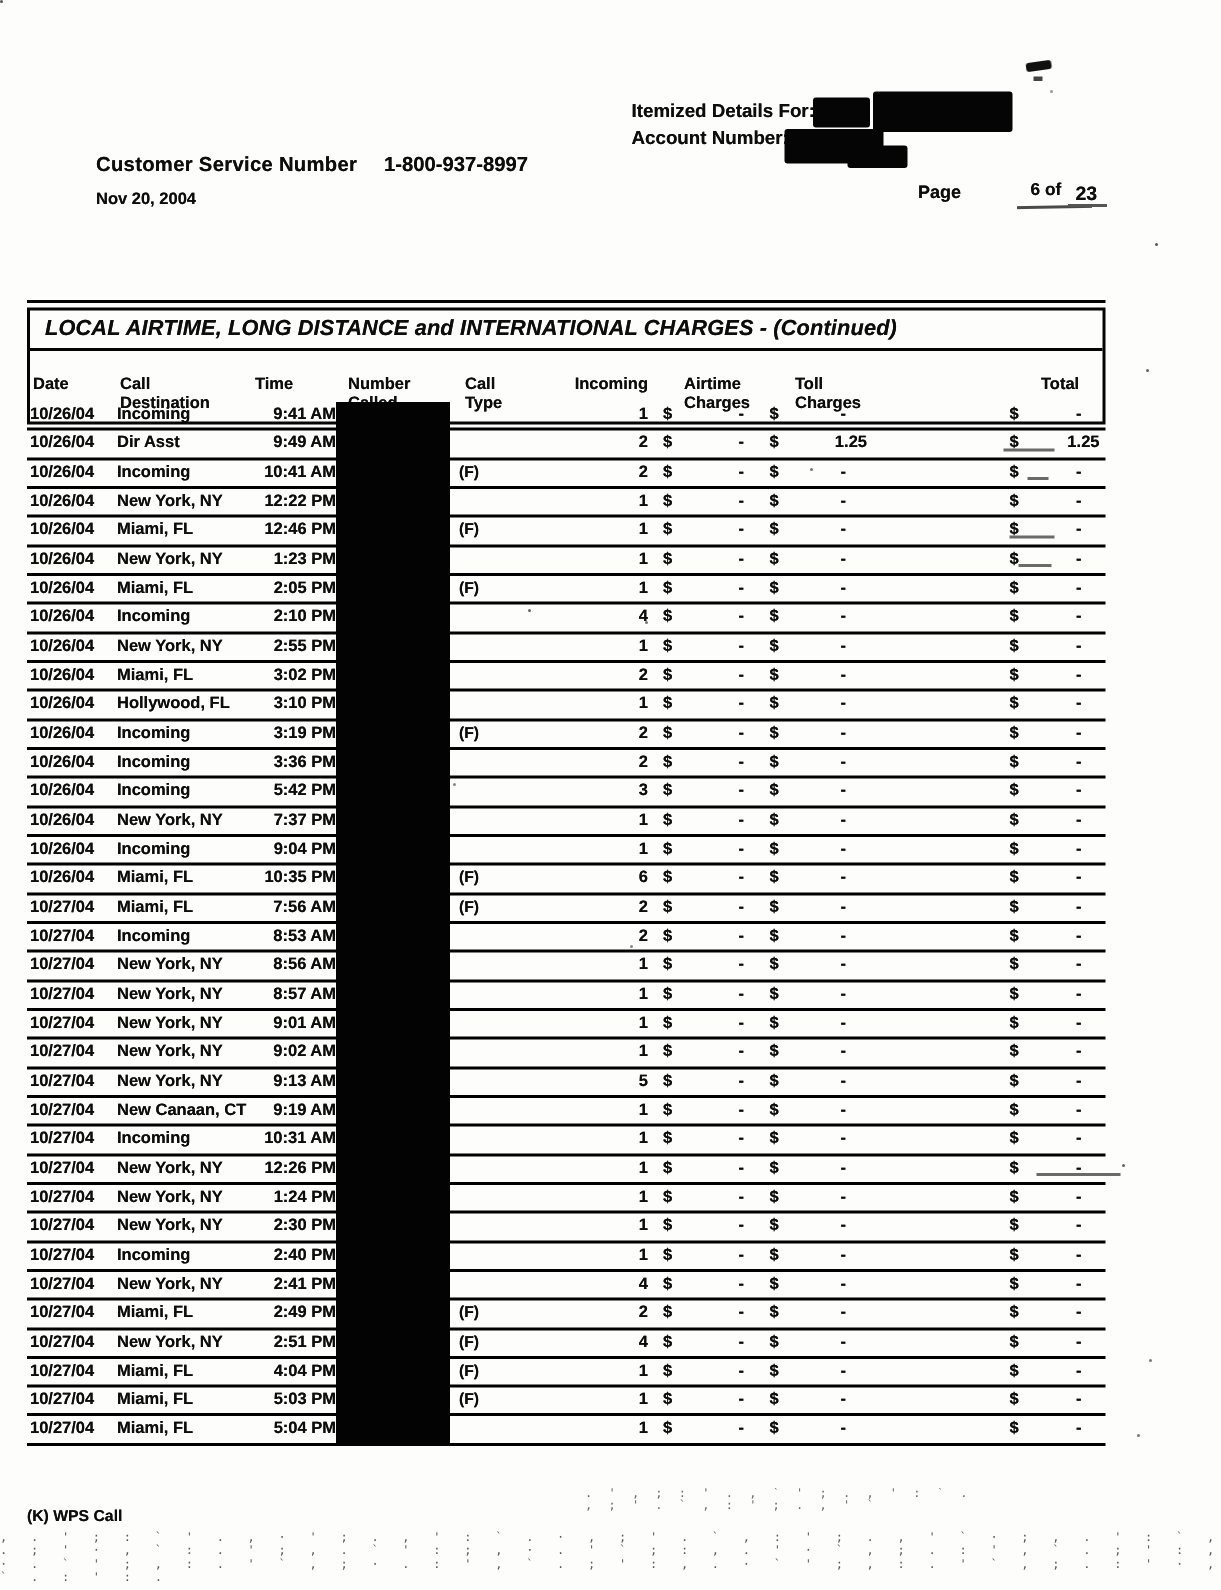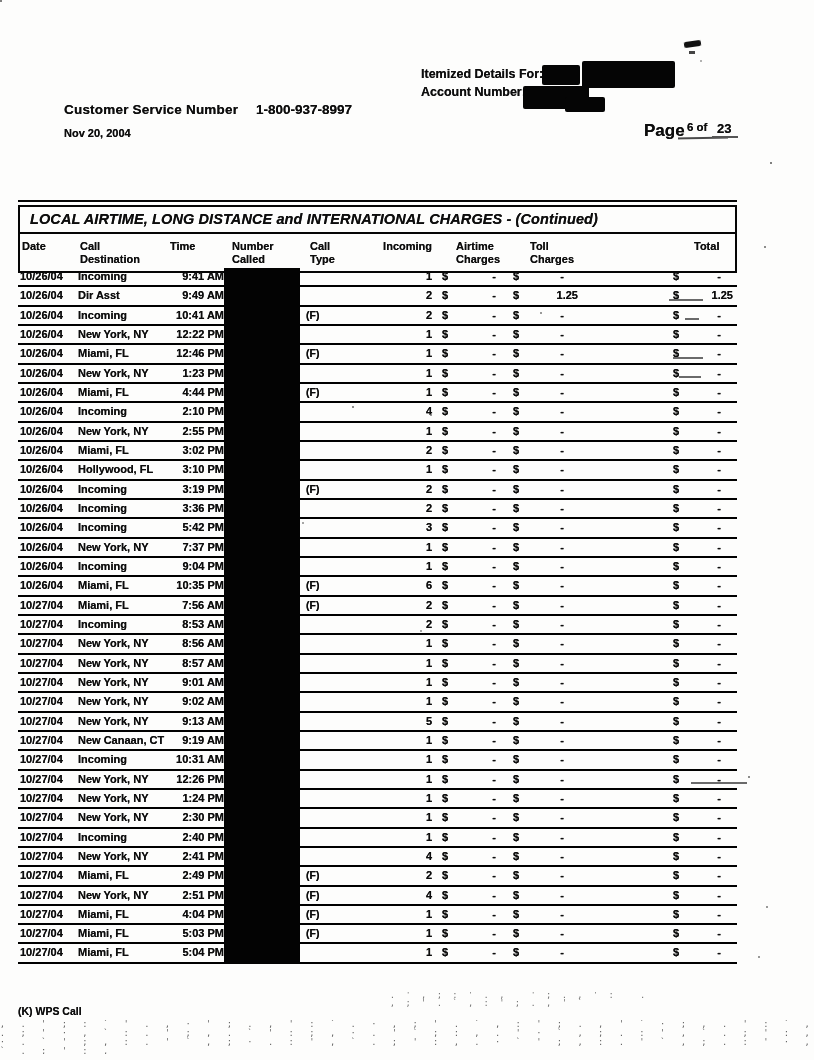--- a/index.html
+++ b/index.html
@@ -12,35 +12,35 @@
   .b{font-weight:700;}
   .scan{text-shadow:0 0 .4px rgba(0,0,0,.8);}
   .redact{position:absolute;background:#050505;border-radius:2px;}
 
   
   .itemized-label{left:421px;top:67px;font-size:12.5px;}
   .account-label{left:421px;top:85px;font-size:12.5px;}
   .csn-label{left:64px;top:102px;font-size:13.5px;letter-spacing:.2px;}
   .csn-number{left:256px;top:102px;font-size:13.5px;}
   .bill-date{left:64px;top:127px;font-size:11px;}
-  .page-label{left:644px;top:121px;font-size:17px;}
+  .page-label{left:612px;top:121px;font-size:12px;}
   .page-current{left:687px;top:121px;font-size:11.5px;}
   .page-total{left:717px;top:121px;font-size:13px;}
   .pg-underline1{left:678px;top:137px;width:50px;height:2px;background:#4a4a4a;transform:rotate(-1deg);filter:blur(.4px);}
   .pg-underline2{left:712px;top:136px;width:26px;height:2px;background:#555;filter:blur(.3px);}
   .blob-top{left:684px;top:41px;width:17px;height:6px;background:#111;border-radius:2px;transform:rotate(-8deg);filter:blur(.4px);}
   .blob-top2{left:689px;top:51px;width:6px;height:3px;background:#444;filter:blur(.5px);}
 
   
   .topline{left:18px;top:200px;width:719px;height:2px;background:#050505;}
   .tbox{position:absolute;left:18px;top:205px;width:715px;border:2px solid #050505;}
   .title-row{height:25px;line-height:25px;border-bottom:2px solid #050505;
     font-size:14.5px;font-weight:700;font-style:italic;padding-left:10px;letter-spacing:.1px;}
   .grid{display:grid;grid-template-columns:56px 88px 62px 76px 44px 90px 66px 78px 88px 67px;}
-  .hdr{height:31px;font-size:11px;font-weight:700;line-height:13px;padding-top:6px;}
+  .hdr{height:31px;font-size:11px;font-weight:700;line-height:13px;padding-top:16px;}
   .hdr .h{white-space:nowrap;}
   .h-date{padding-left:2px;}
   .h-dest{padding-left:4px;}
   .h-time{padding-left:6px;}
   .h-num{padding-left:6px;}
   .h-ctype{padding-left:8px;}
   .h-min{text-align:right;padding-right:4px;}
   .h-air{padding-left:20px;}
   .h-toll{padding-left:28px;}
   .h-total{padding-left:26px;}
@@ -271,21 +271,21 @@
       <div></div>
       <div class="money c-total">
           <span class="cur">$</span>
           <span class="val dash">-</span>
           <span class="streak" style="width: 22px; right: 32px;"></span>
         </div>
     </div>
       <div class="grid row">
       <div class="c-date">10/26/04</div>
       <div class="c-dest">Miami, FL</div>
-      <div class="c-time">4:44 PM</div>
+      <div class="c-time">2:05 PM</div>
       <div class="c-num"></div>
       <div class="c-ctype">(F)</div>
       <div class="c-min">1</div>
       <div class="money c-air">
           <span class="cur">$</span>
           <span class="val dash">-</span>
         </div>
       <div class="money c-toll">
           <span class="cur">$</span>
           <span class="val dash">-</span>

